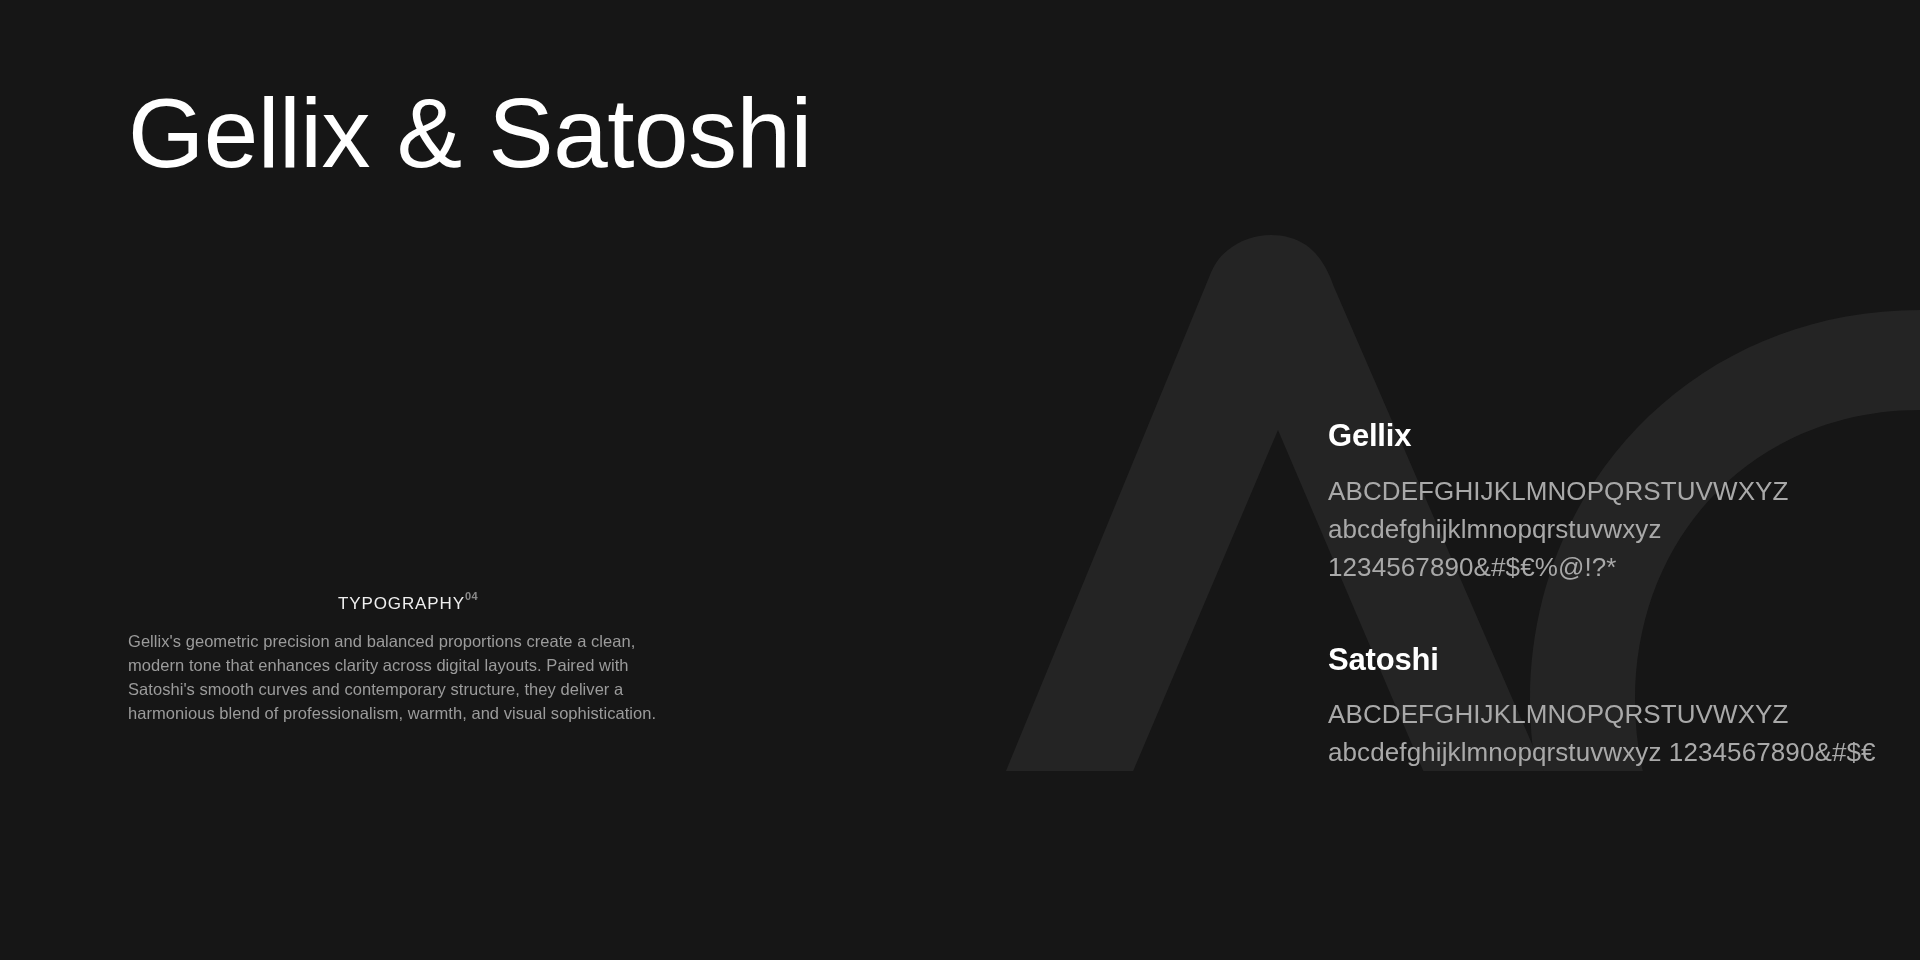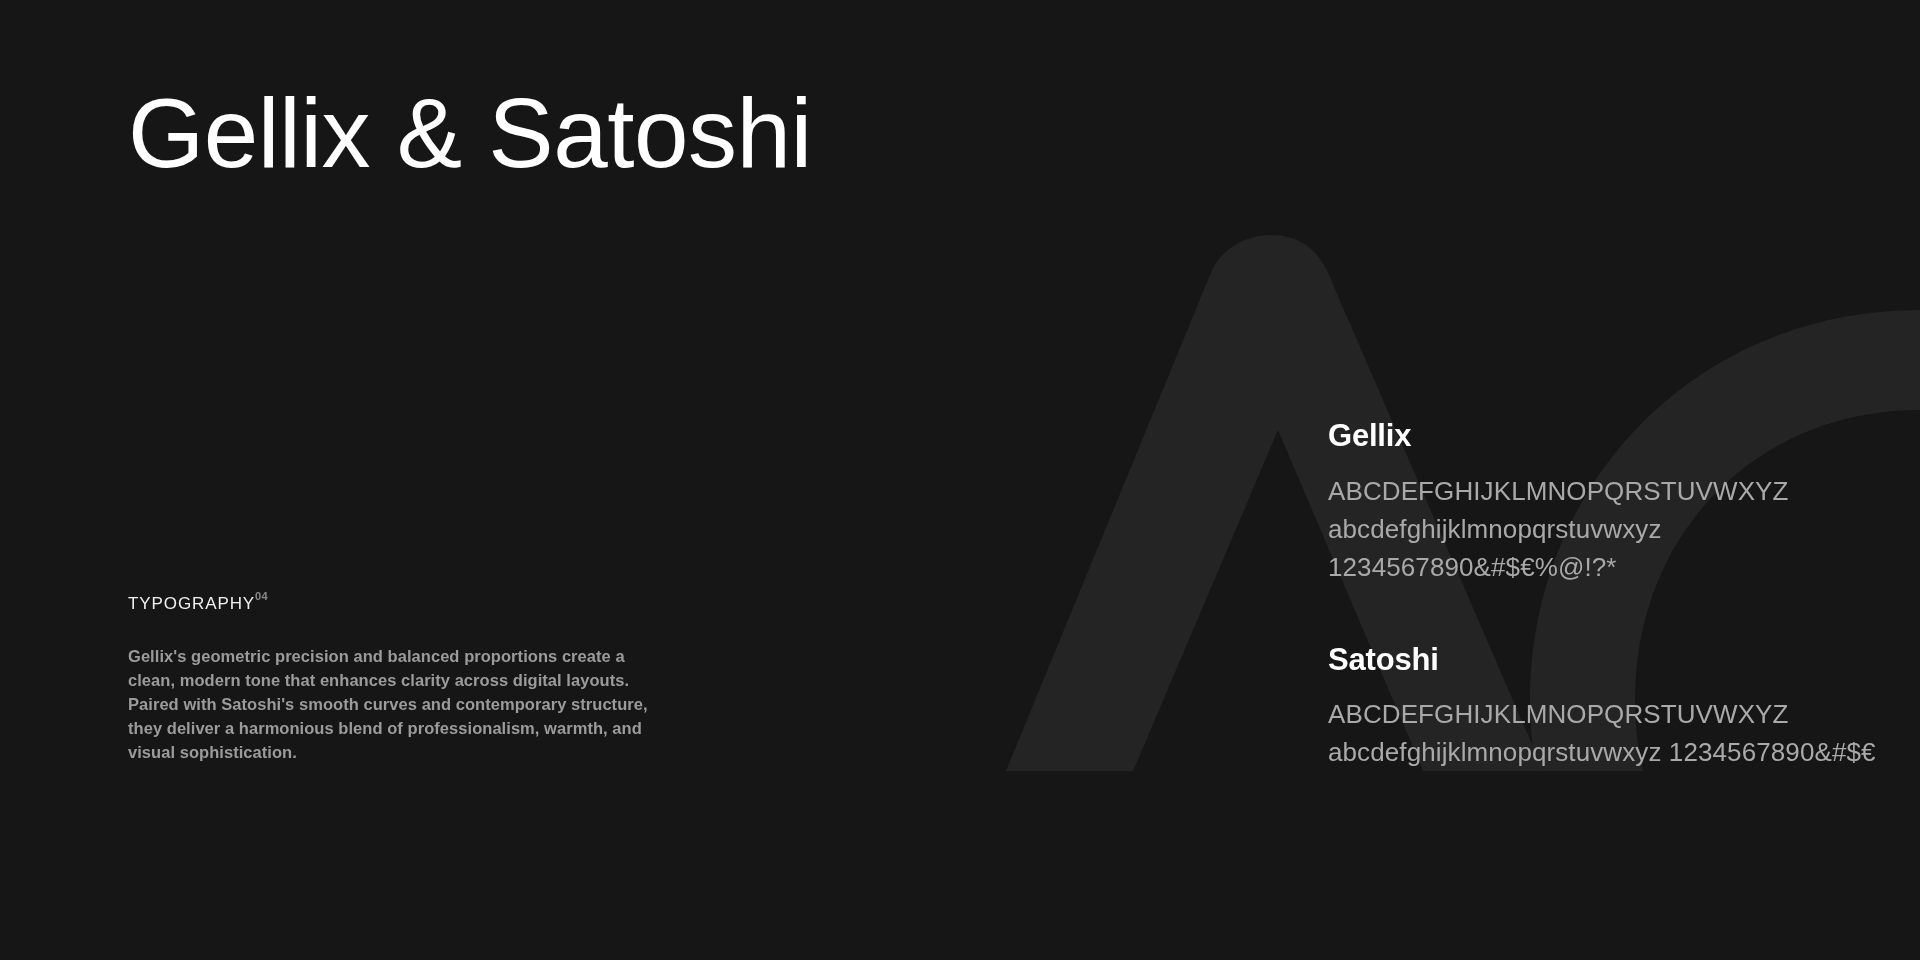--- a/index.html
+++ b/index.html
@@ -66,42 +66,43 @@
   .left-col {
     position:absolute;
     left:128px;
     top:595px;
     width:560px;
   }
 
   .section-label {
     display:flex;
     align-items:flex-start;
-    margin-bottom:32px;
+    margin-bottom:17px;
+    justify-content:center;
   }
   .section-label-text {
     font-size:17px;
     font-weight:400;
     letter-spacing:0.9px;
     color:#efefef;
     line-height:1;
   }
   .section-label-num {
     font-size:11px;
     font-weight:700;
     letter-spacing:0.4px;
     color:#8a8a8a;
     line-height:1;
     position:relative;
     top:-4px;
   }
 
   .body-copy {
     font-size:16.5px;
-    font-weight:700;
+    font-weight:400;
     line-height:24px;
     color:#9b9b9b;
     letter-spacing:0.05px;
     max-width:540px;
   }
 
   
   .right-col {
     position:absolute;
     left:1328px;

